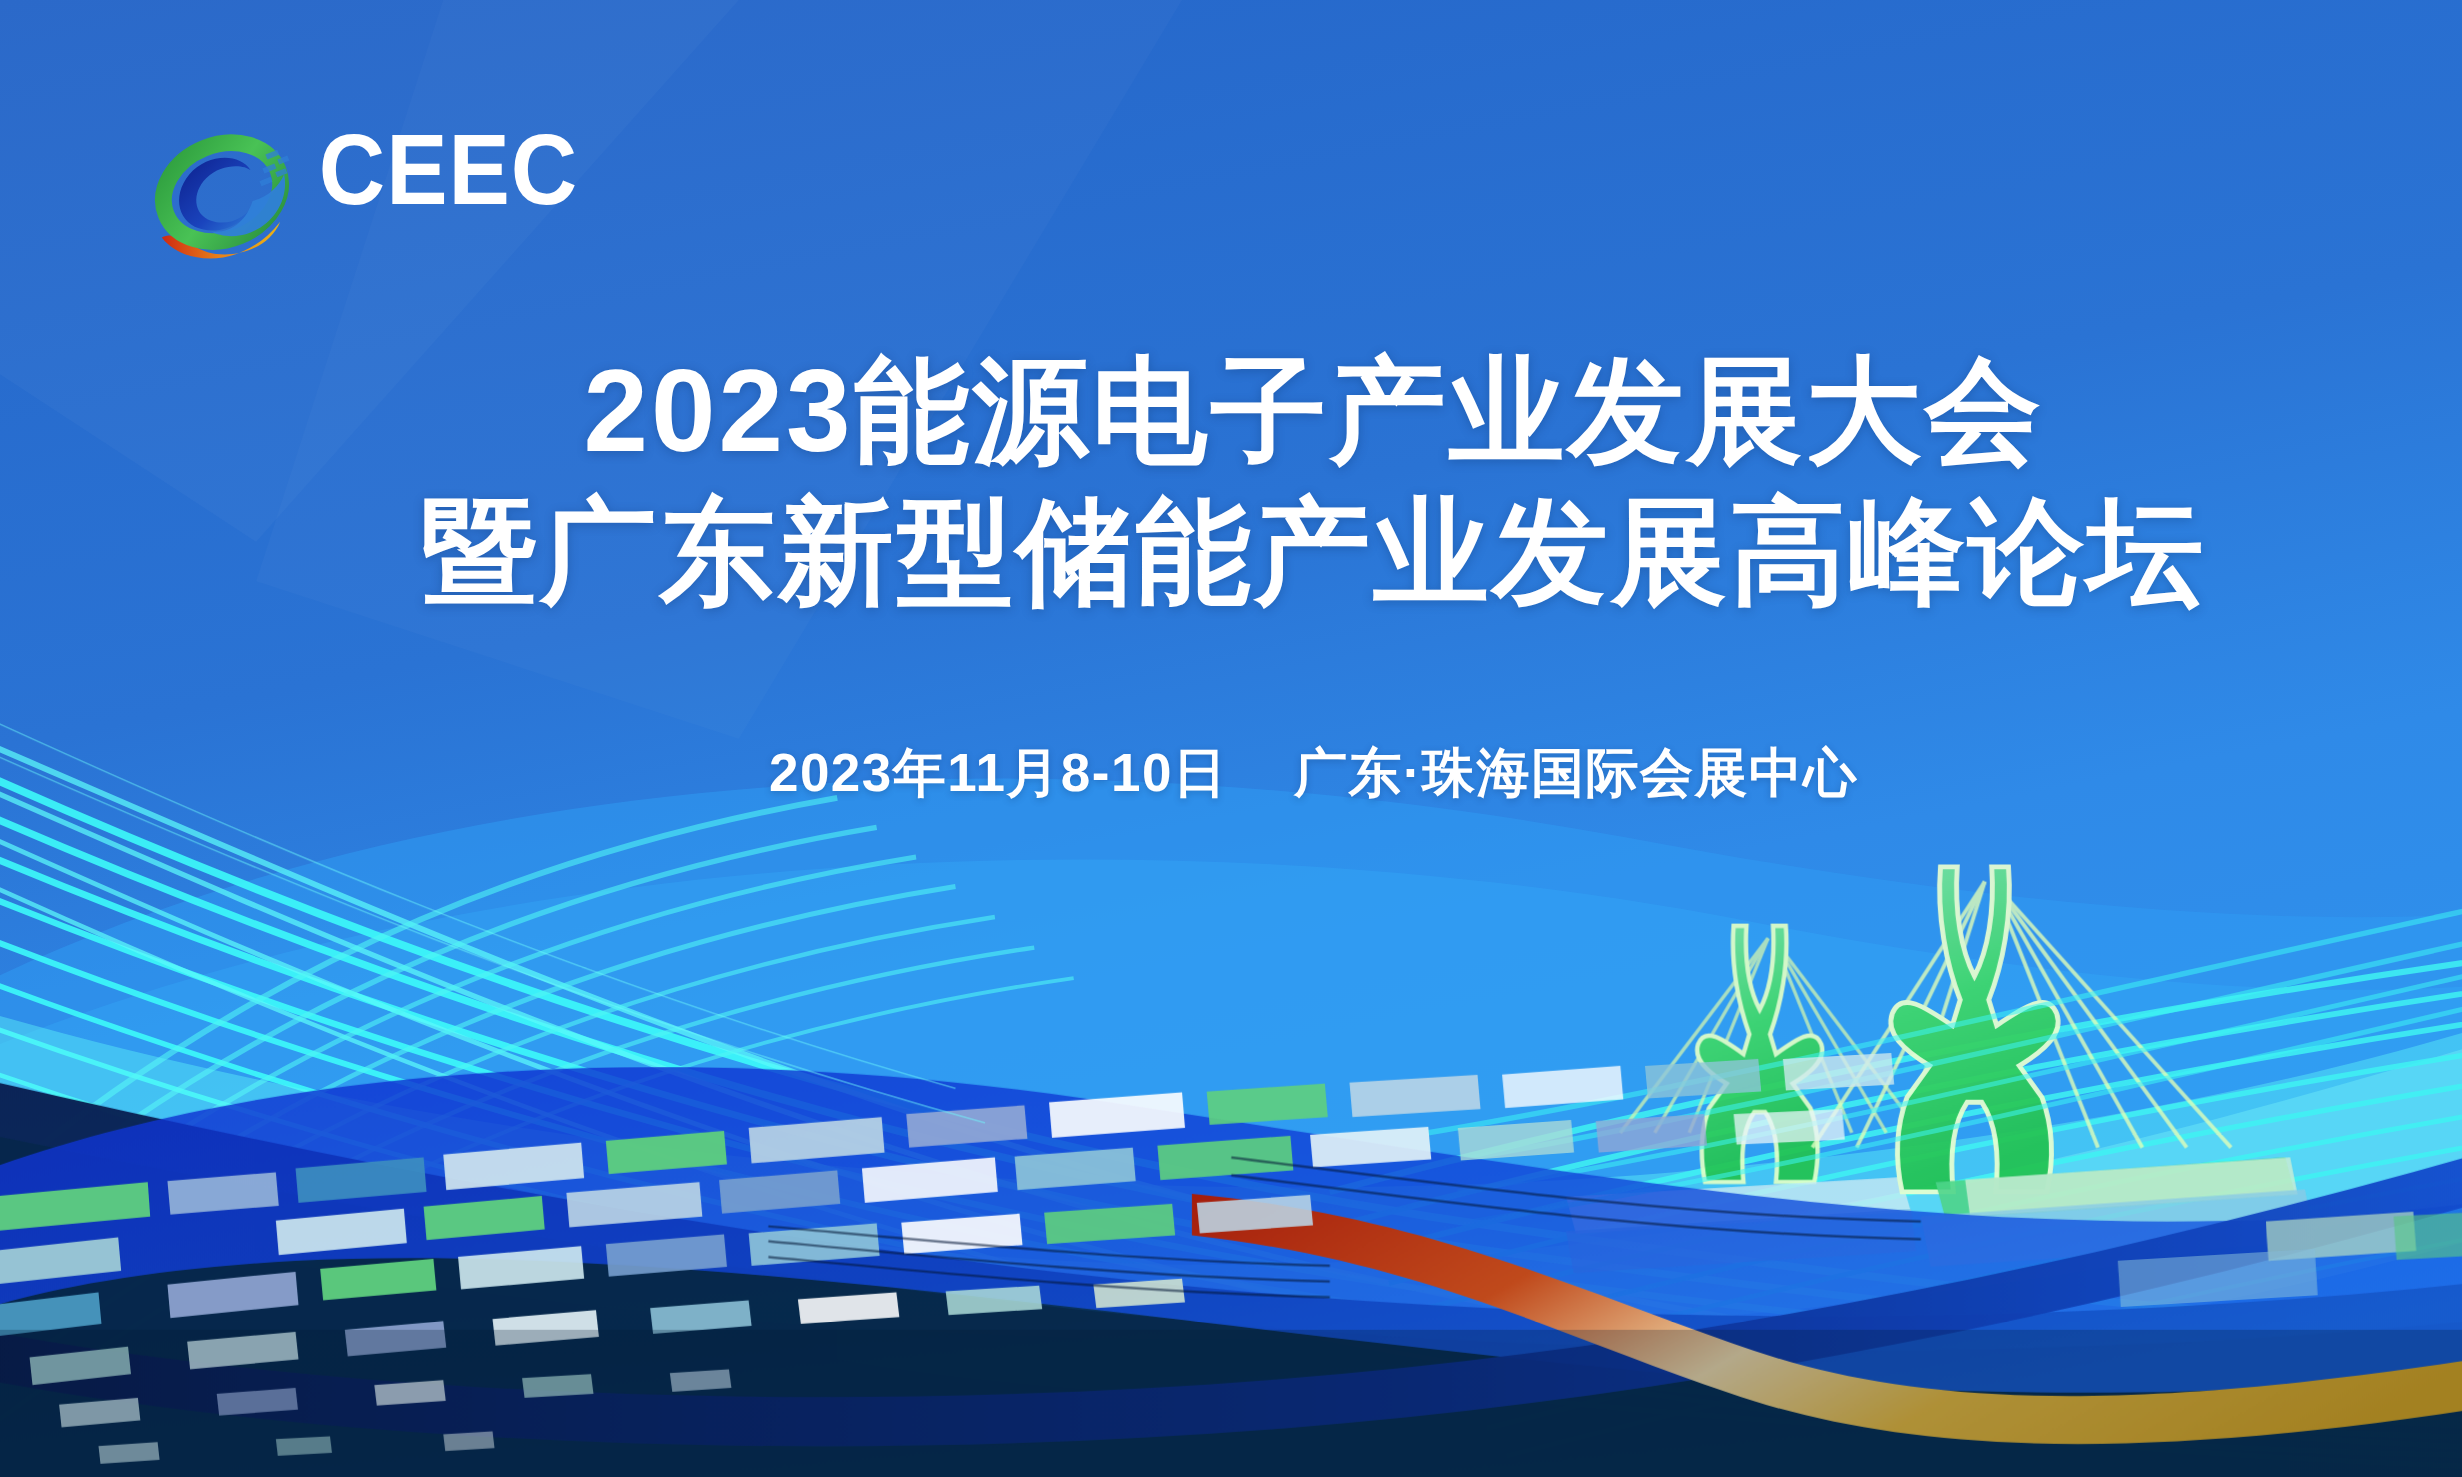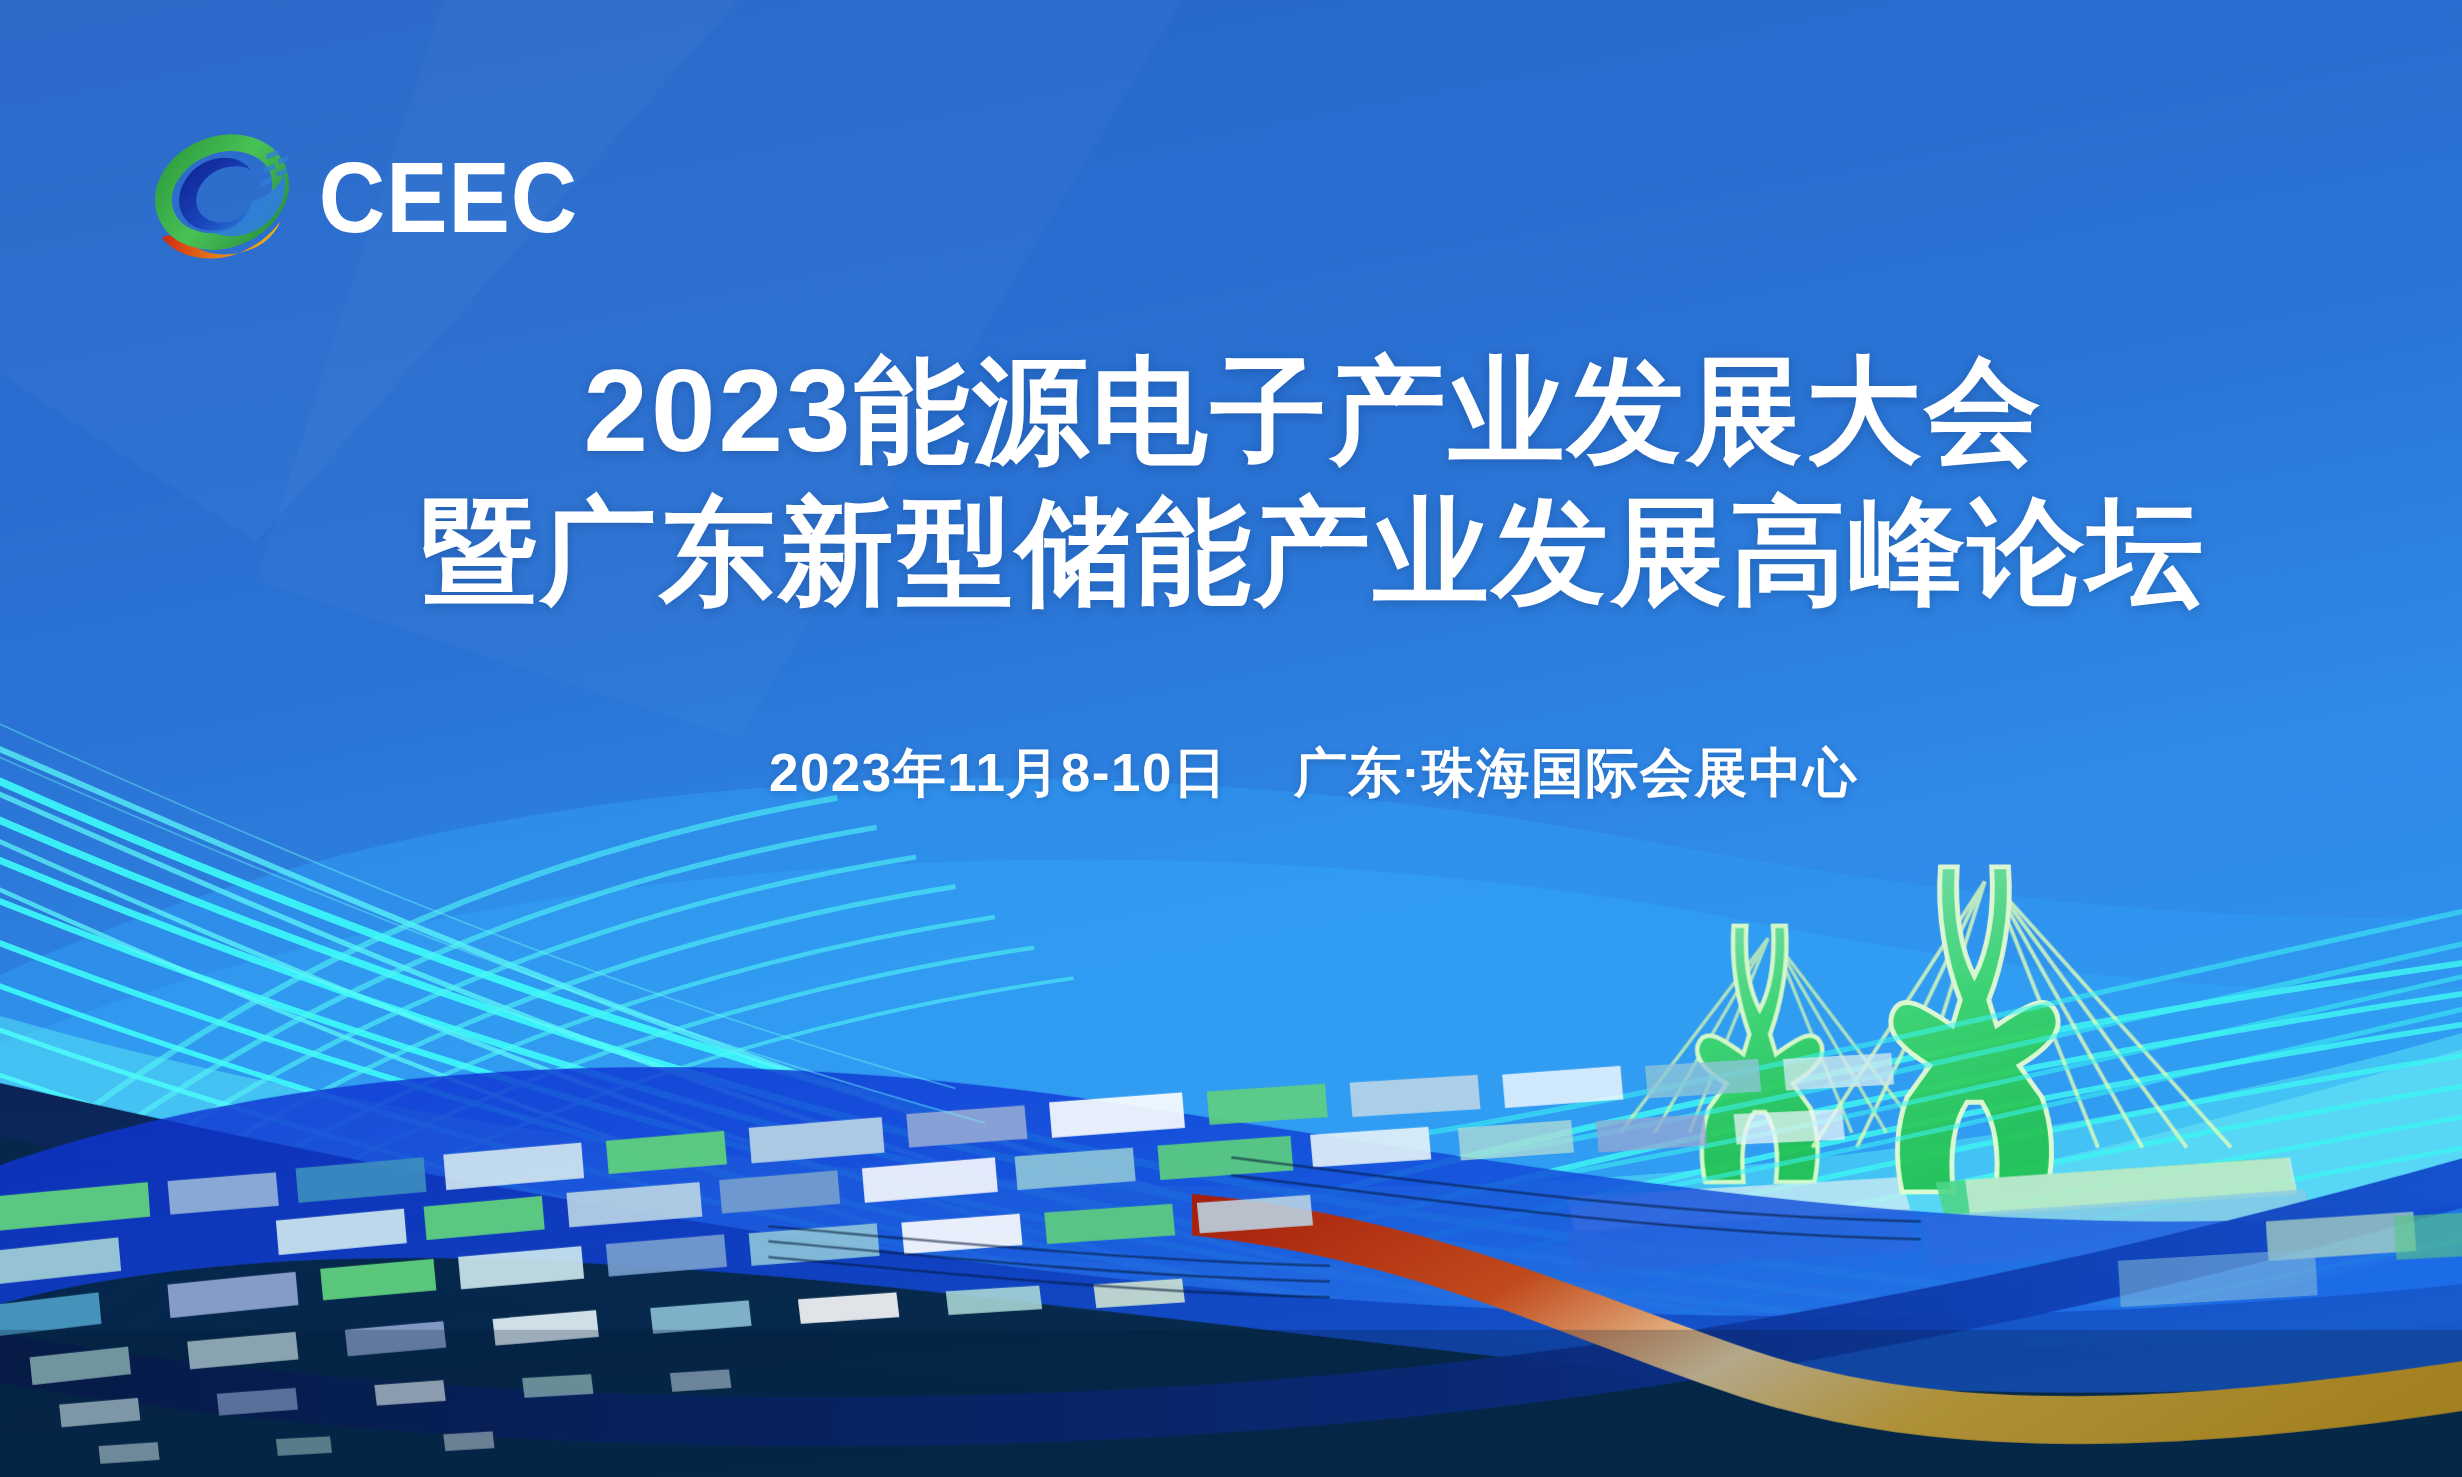--- a/index.html
+++ b/index.html
@@ -10,21 +10,21 @@
     width:2627px;height:1478px;
     overflow:hidden;
     font-family:"Liberation Sans","DejaVu Sans",sans-serif;
     background:#2a6ccd;
   }
   #bg{position:absolute;inset:0;width:100%;height:100%;display:block;}
 
   
   .logo-block{
     position:absolute;left:148px;top:123px;
-    display:flex;align-items:center;gap:22.7px;z-index:40;
+    display:flex;align-items:flex-start;gap:22.7px;z-index:40;
   }
   .logo-mark{width:148px;height:148px;display:block;}
   .logo-word{
     color:#ffffff;
     font-size:92px;
     font-weight:bold;
     letter-spacing:1px;
     line-height:1;
     white-space:nowrap;
     transform:scaleY(1.08);

